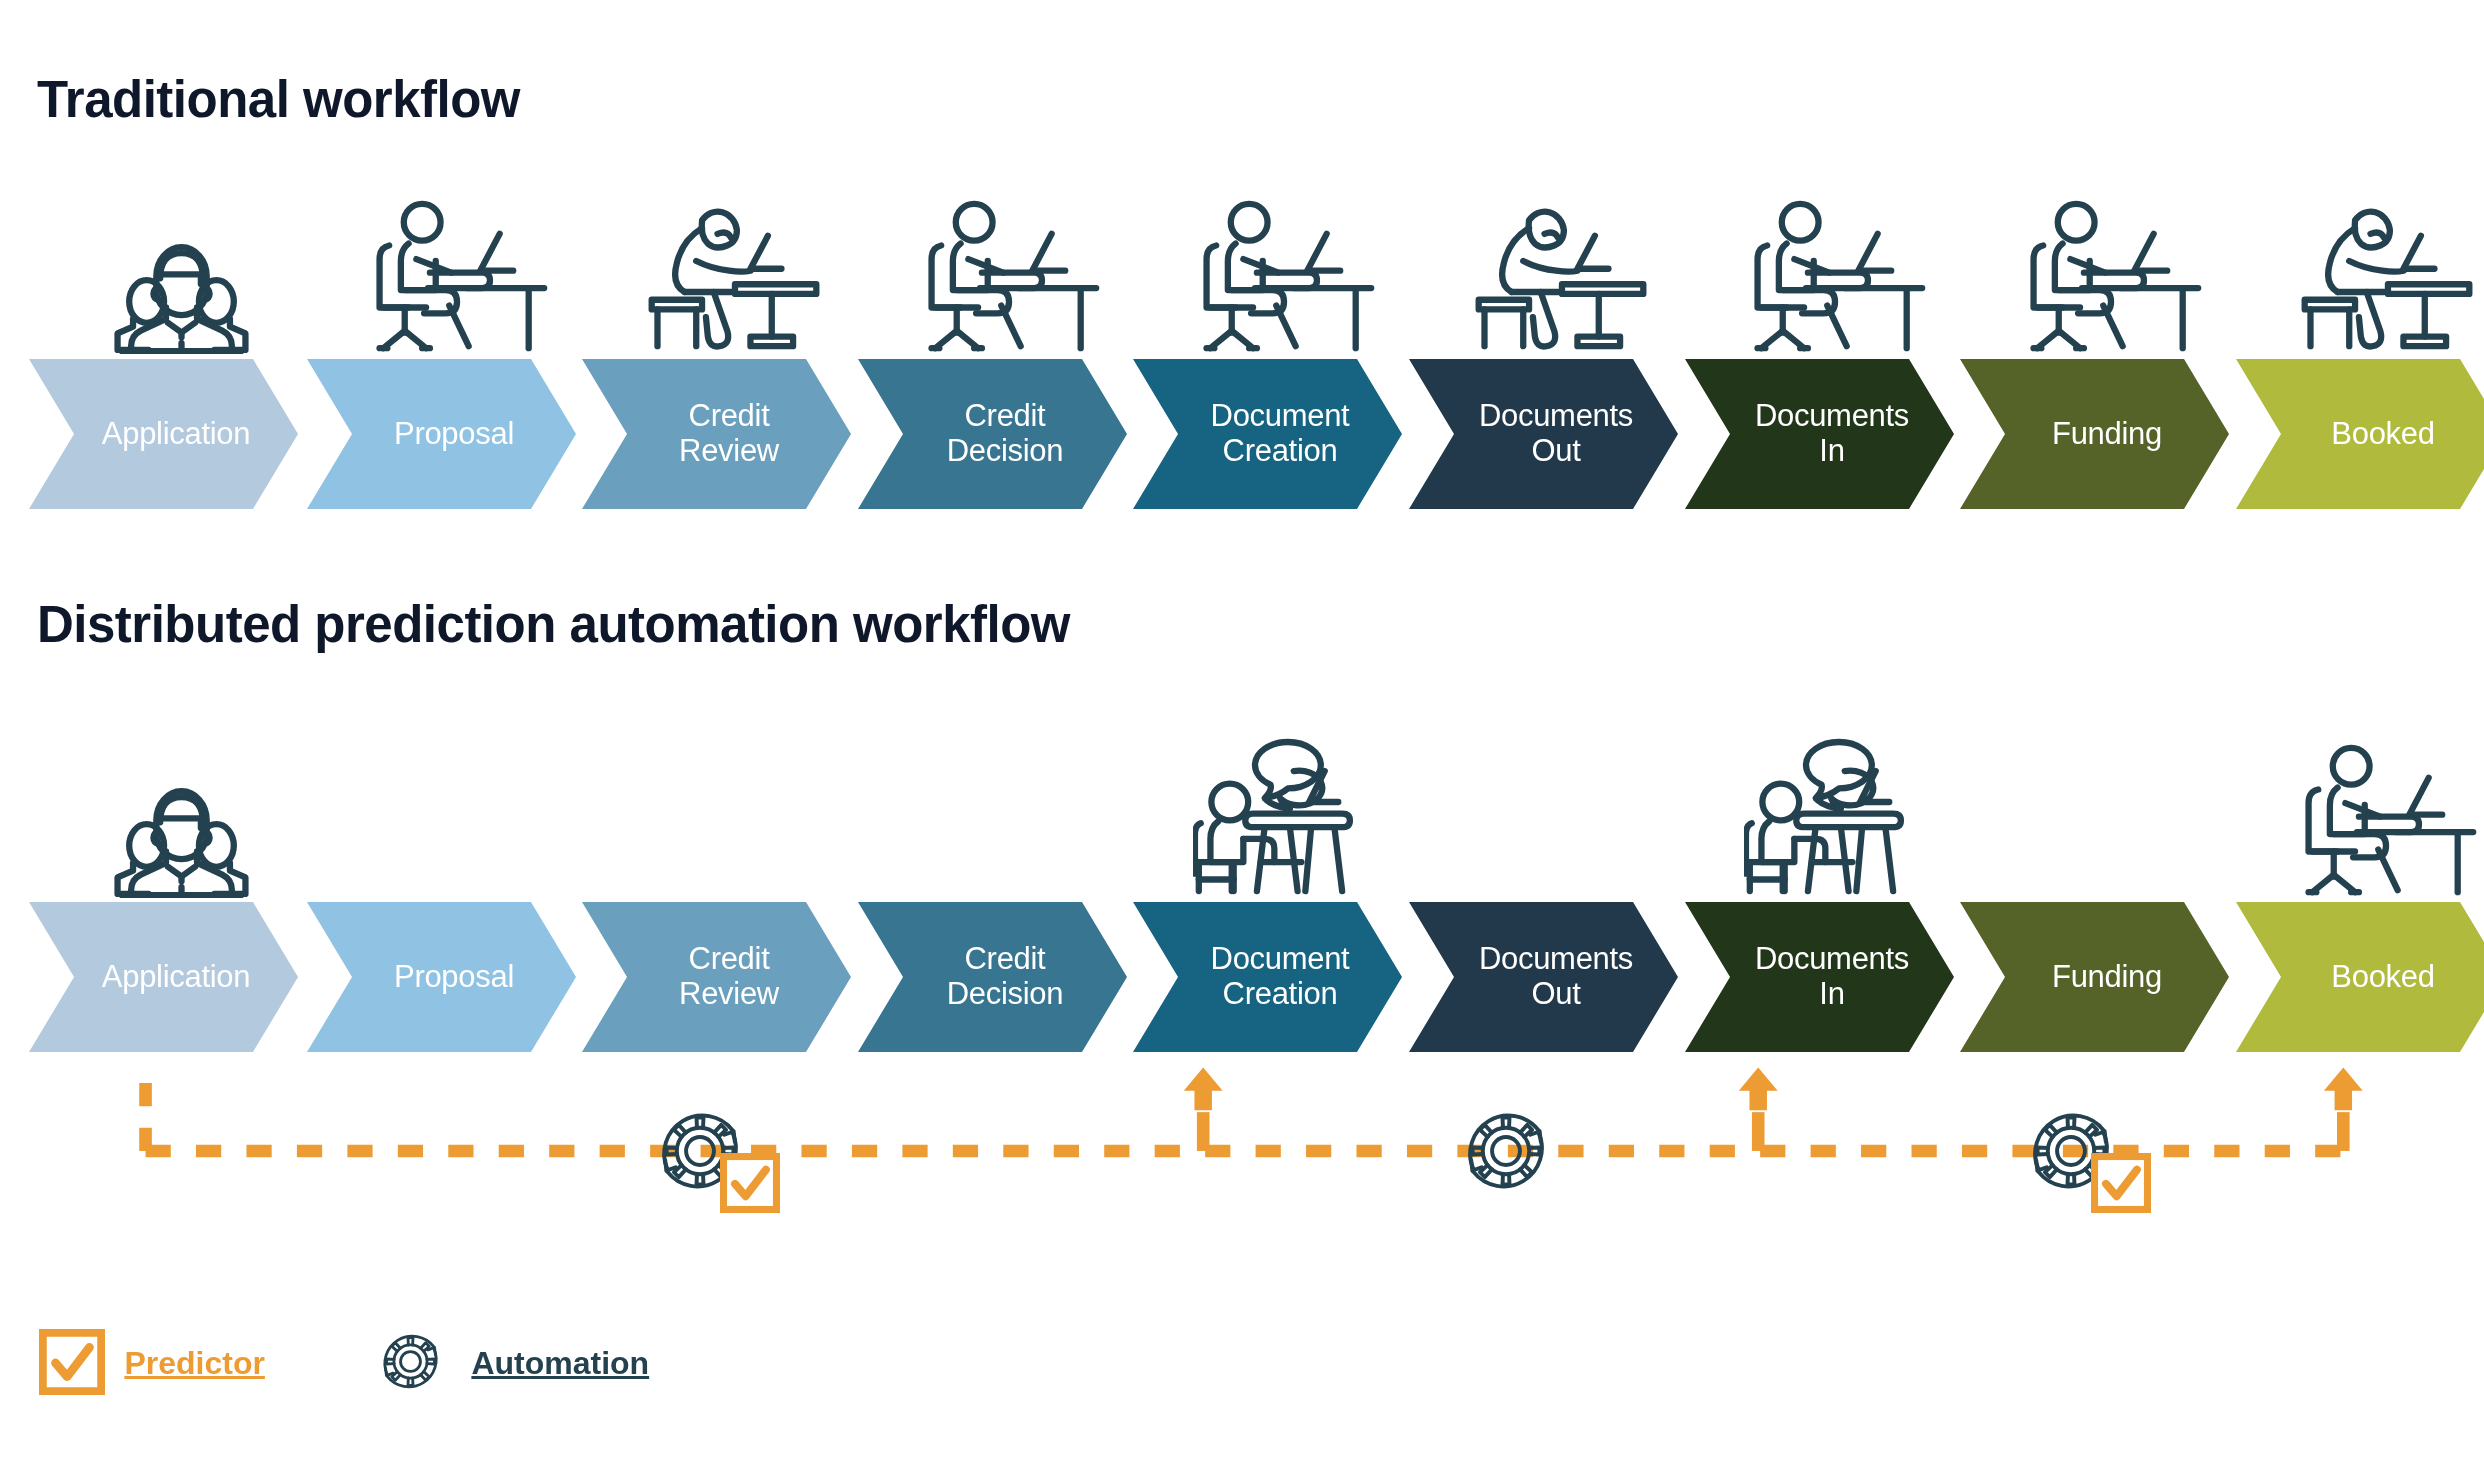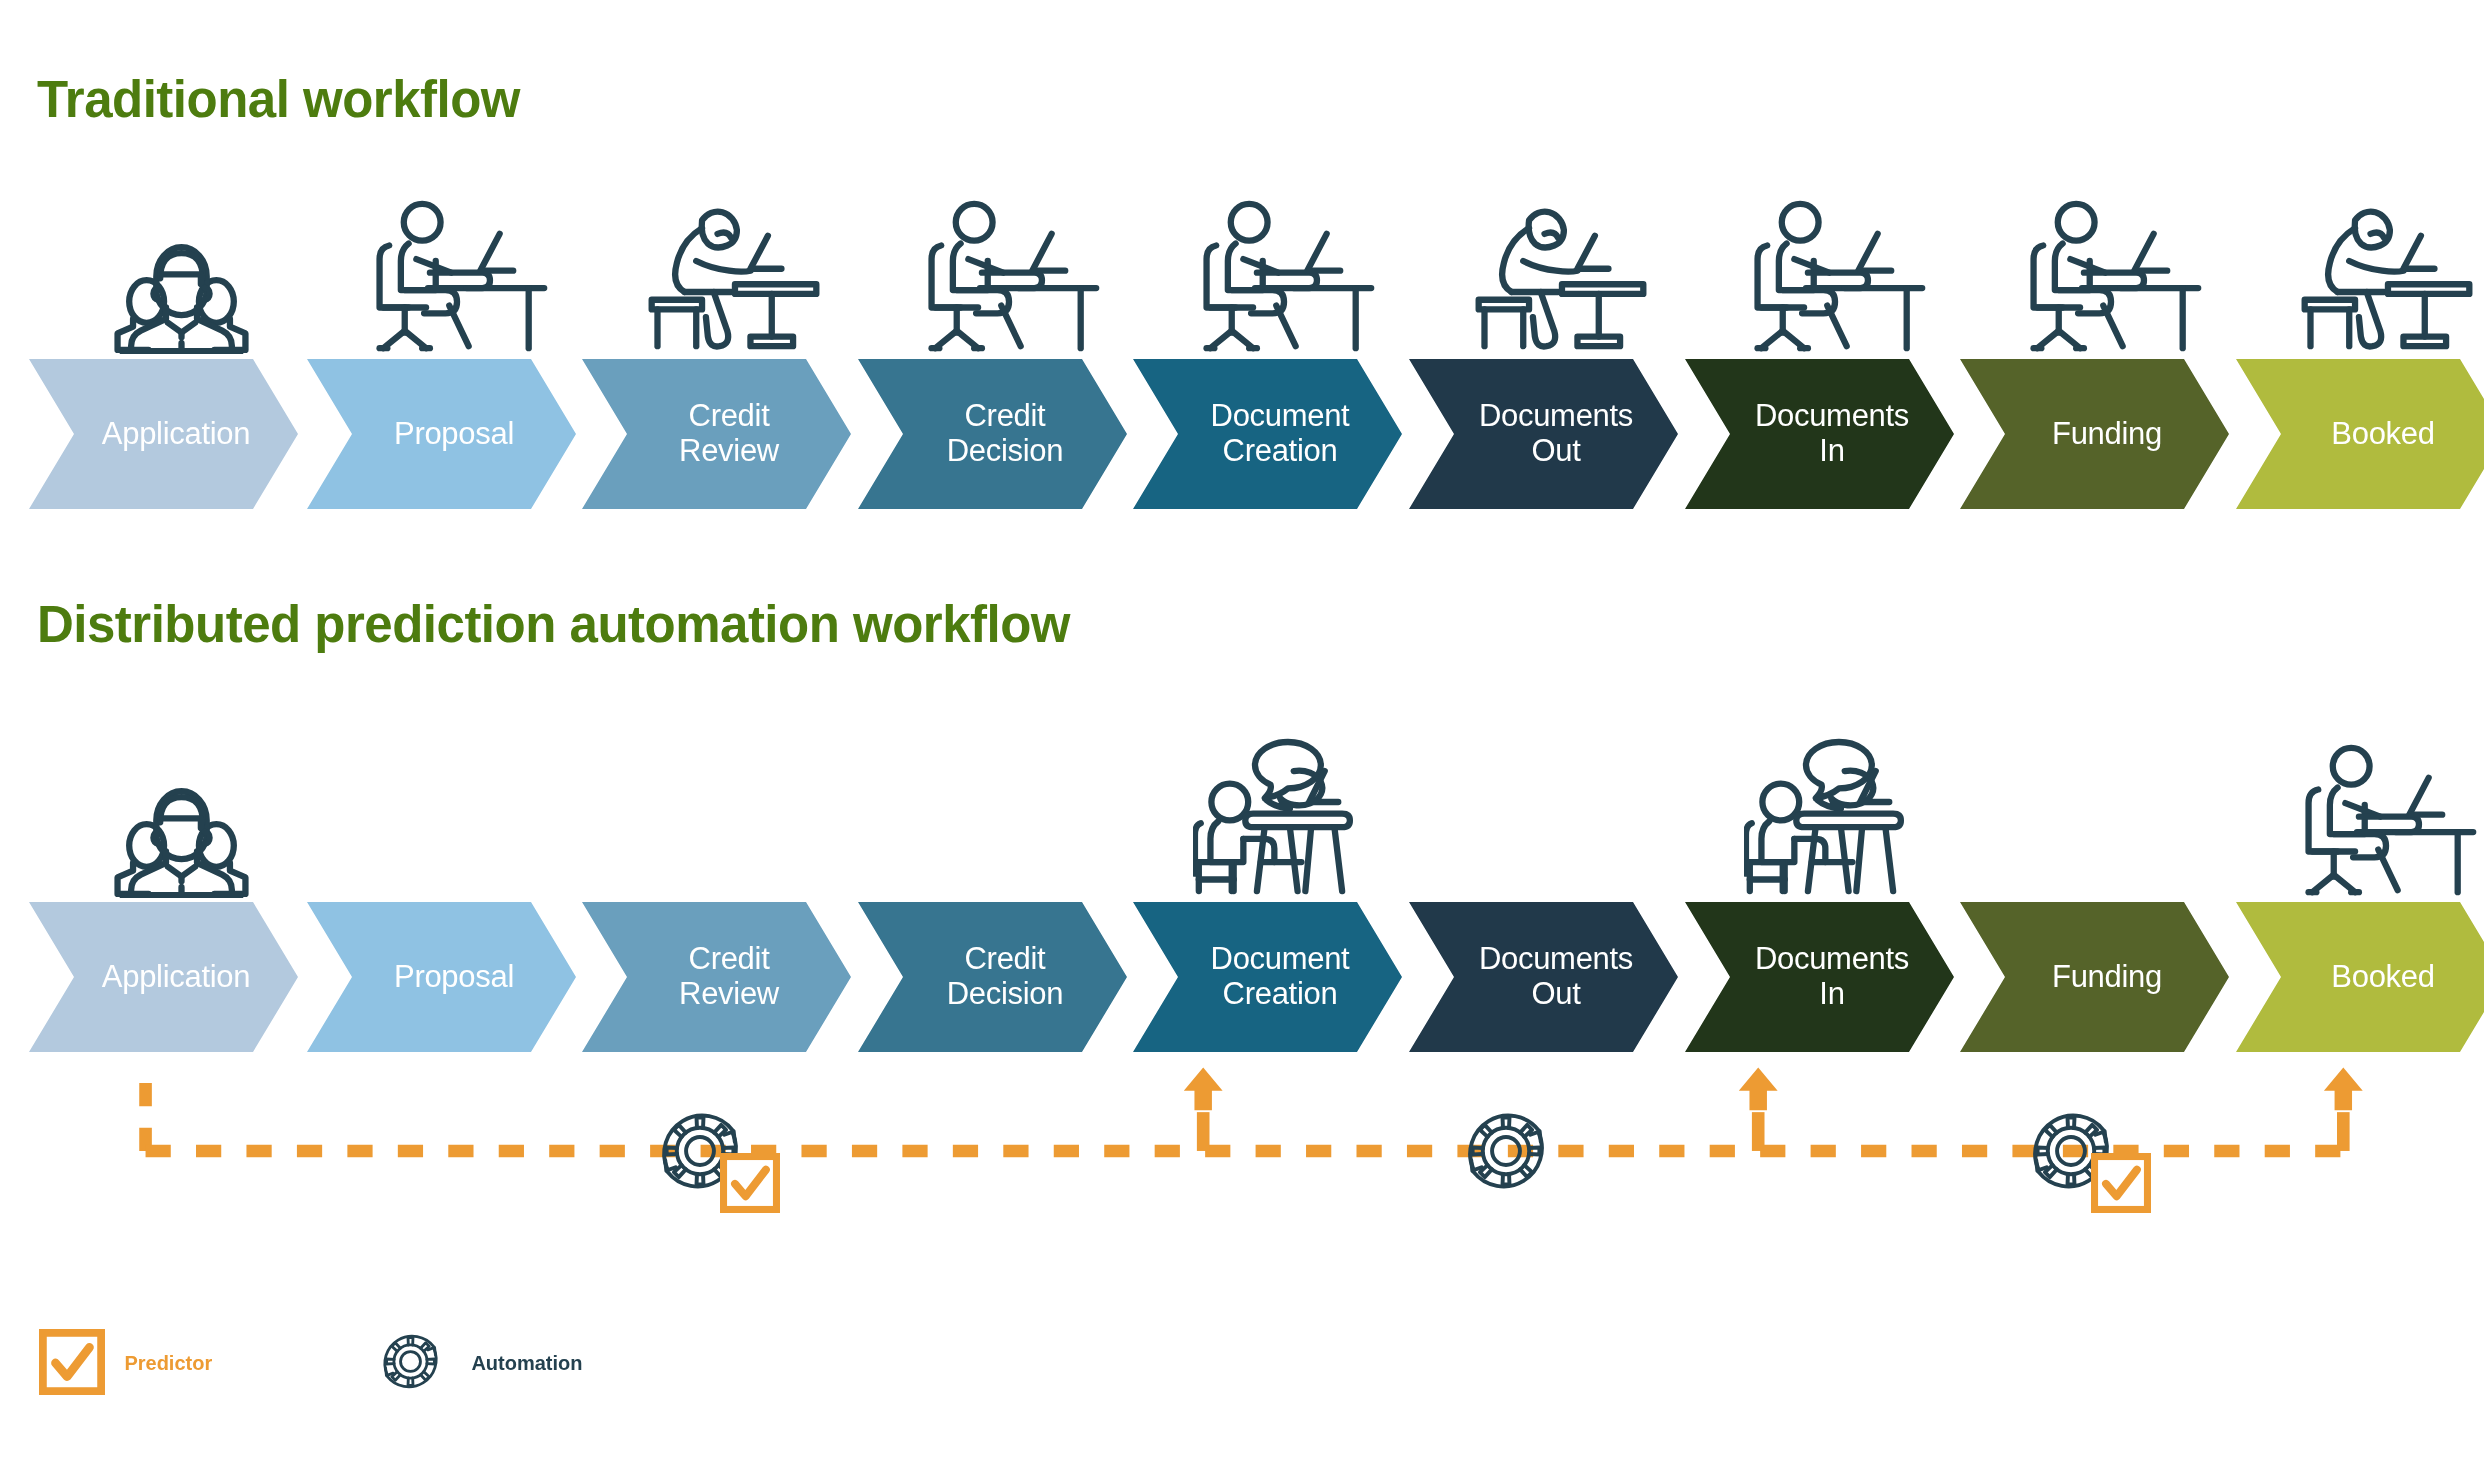--- a/index.html
+++ b/index.html
@@ -8,21 +8,21 @@
     background: #ffffff;
     font-family: "Liberation Sans", sans-serif;
     overflow: hidden;
   }
   .canvas { position: relative; width: 2484px; height: 1482px; }
 
   .section-title {
     position: absolute;
     font-size: 51px;
     font-weight: bold;
-    color: #4d7c0f;
+    color: #0f172a;
     letter-spacing: -0.5px;
     white-space: nowrap;
   }
   #title-traditional { left: 37px; top: 70px; }
   #title-distributed { left: 37px; top: 595px; }
 
   
   .icon-row { position: absolute; left: 0; width: 2484px; height: 170px; }
   .icon-slot {
     position: absolute;
@@ -58,21 +58,21 @@
 
   
   .legend { position: absolute; left: 39px; top: 1322px; height: 83px; }
   .legend-item {
     position: absolute;
     display: flex; align-items: center; gap: 19.4px;
     height: 83px;
   }
   #legend-predictor { left: 0; }
   #legend-automation { left: 330px; }
-  .legend-text { font-size: 20px; font-weight: bold; white-space: nowrap; }
+  .legend-text { font-size: 32px; font-weight: bold; white-space: nowrap; text-decoration: underline; }
   #legend-predictor-label { color: #ED9B33; }
   #legend-automation-label { color: #24414f; text-align: right; }
 </style>
 </head>
 <body>
 
 <div class="canvas">
 
   <div class="section-title" id="title-traditional">Traditional workflow</div>
 

